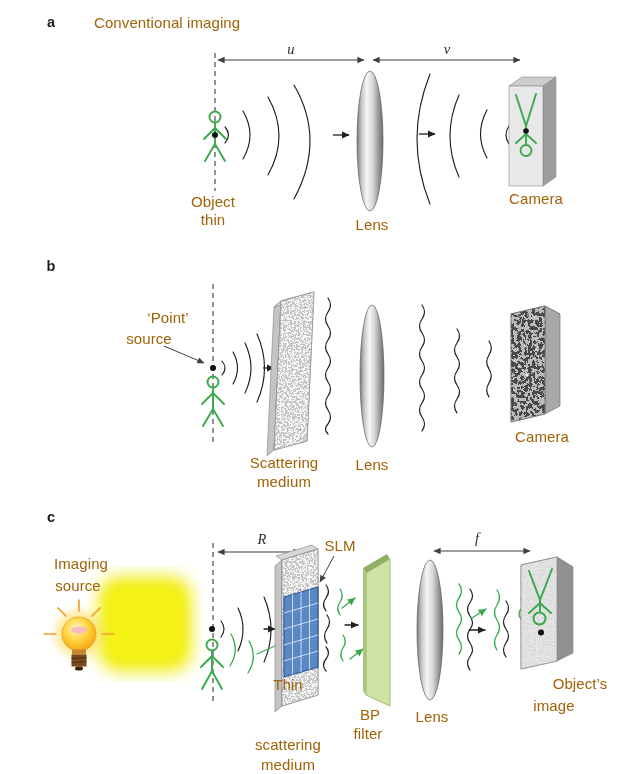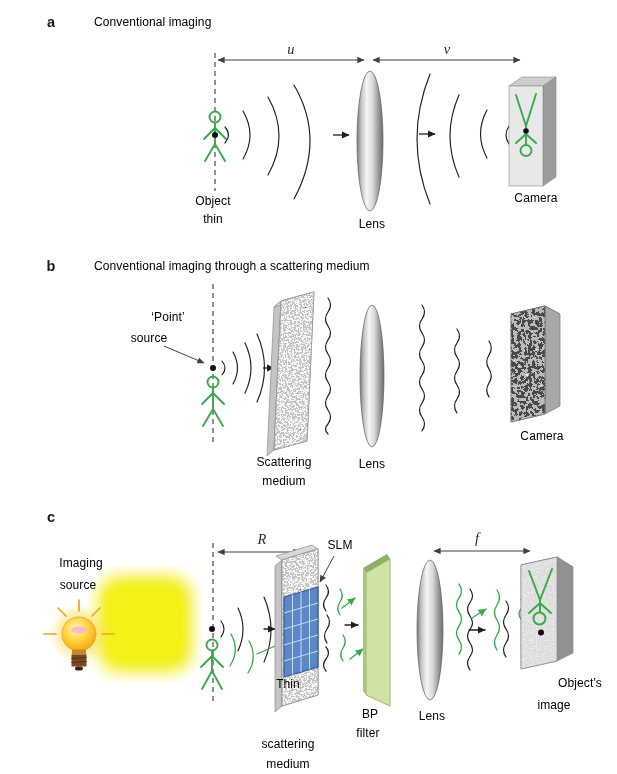--- a/index.html
+++ b/index.html
@@ -1,19 +1,19 @@
 <!DOCTYPE html>
 <html><head>
 <meta charset="utf-8">
 <style>
   html,body{margin:0;padding:0;background:#fff;}
   #fig{position:relative;width:617px;height:774px;background:#ffffff;overflow:hidden;
        font-family:"Liberation Sans","DejaVu Sans",sans-serif;}
   #art{position:absolute;left:0;top:0;}
-  .t{position:absolute;font-size:12px;color:#000000;transform:translate(-50%,-50%);
+  .t{position:absolute;font-size:15px;color:#a16207;transform:translate(-50%,-50%);
      white-space:nowrap;letter-spacing:.1px;}
   .pl{font-weight:700;font-size:14.5px;color:#1c1c1c;}
   .tt{transform:translate(0,-50%);}
   .math{font-family:"Liberation Serif","DejaVu Serif",serif;font-style:italic;
         font-size:14.5px;color:#2c2c2c;}
 </style>
 </head>
 <body>
 
 <div id="fig">
@@ -294,21 +294,20 @@
   <div class="t pl" style="left:51px;top:22px">a</div>
   <div class="t tt" style="left:94px;top:22px">Conventional imaging</div>
   <div class="t math" style="left:291px;top:49px">u</div>
   <div class="t math" style="left:447px;top:49px">v</div>
   <div class="t" style="left:213px;top:201px">Object</div>
   <div class="t" style="left:213px;top:219px">thin</div>
   <div class="t" style="left:372px;top:224px">Lens</div>
   <div class="t" style="left:536px;top:198px">Camera</div>
 
   <div class="t pl" style="left:51px;top:266px">b</div>
-  <div class="t tt" style="left:94px;top:266px">Conventional imaging through a scattering medium</div>
   <div class="t" style="left:168px;top:317px">‘Point’</div>
   <div class="t" style="left:149px;top:338px">source</div>
   <div class="t" style="left:284px;top:462px">Scattering</div>
   <div class="t" style="left:284px;top:481px">medium</div>
   <div class="t" style="left:372px;top:464px">Lens</div>
   <div class="t" style="left:542px;top:436px">Camera</div>
 
   <div class="t pl" style="left:51px;top:517px">c</div>
   <div class="t" style="left:81px;top:563px">Imaging</div>
   <div class="t" style="left:78px;top:585px">source</div>

